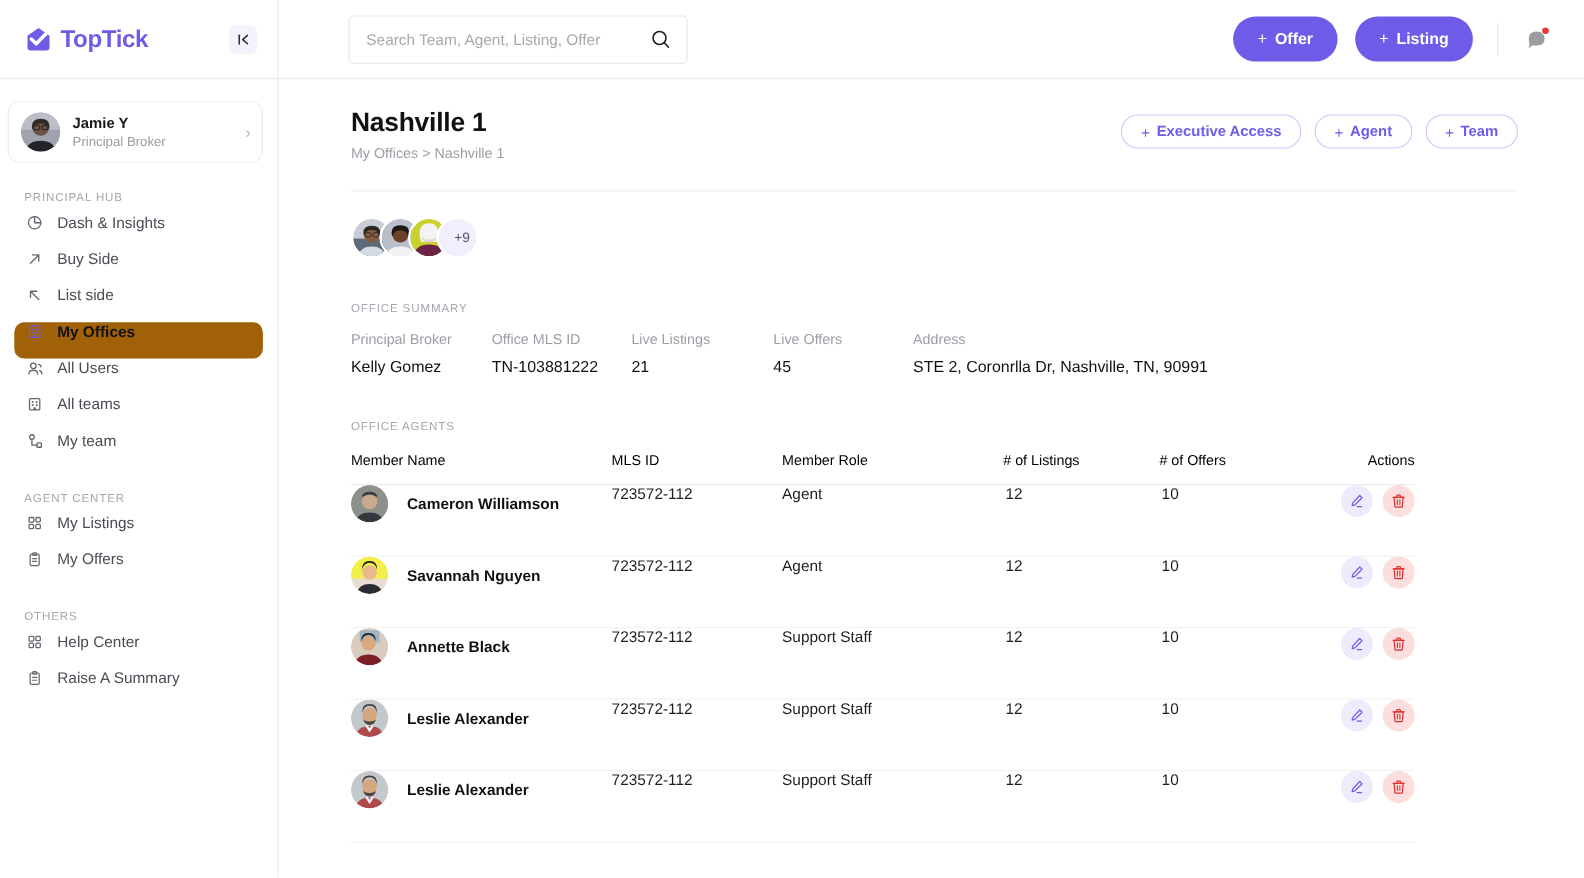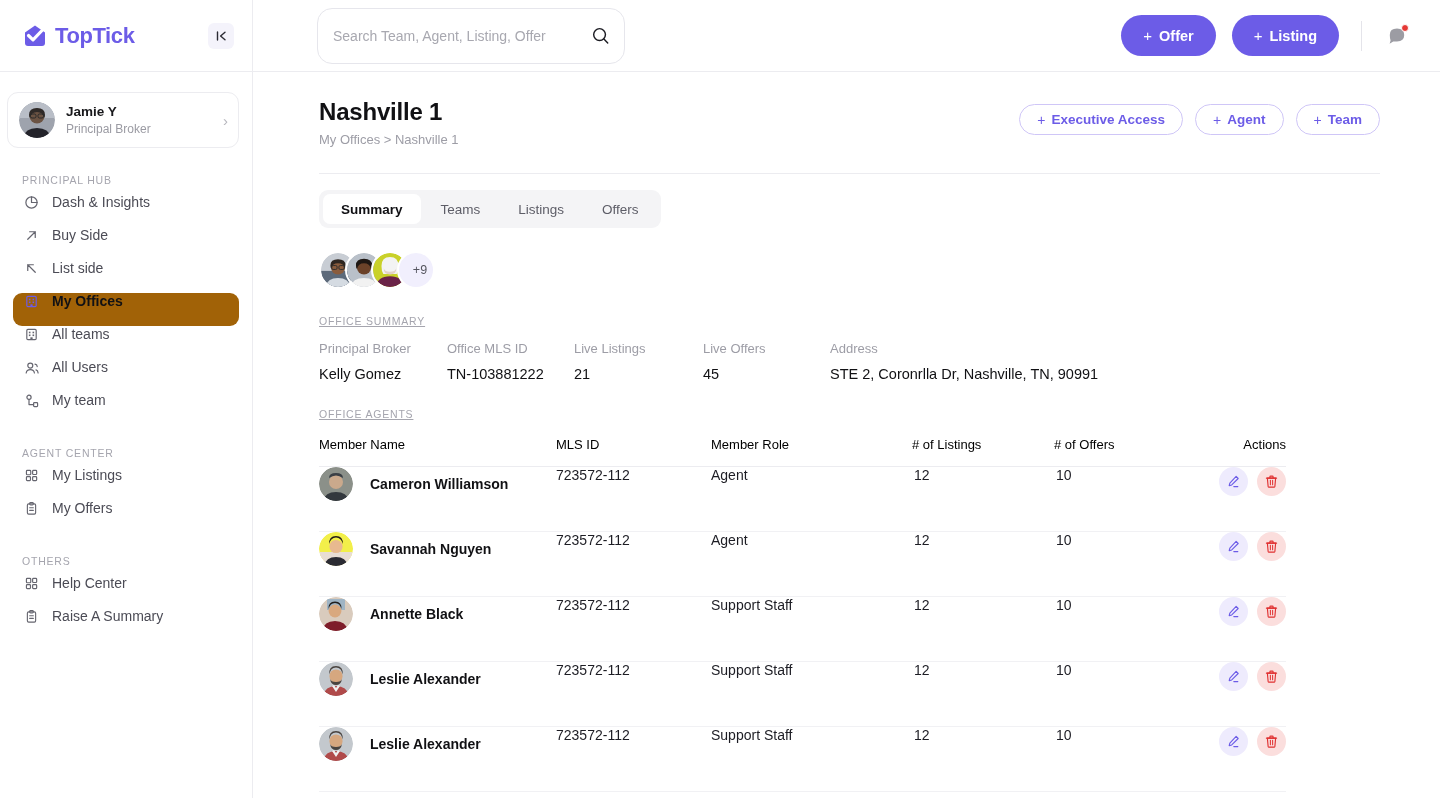--- a/index.html
+++ b/index.html
@@ -80,22 +80,22 @@
   .main { flex: 1; height: 798px; display: flex; flex-direction: column; min-width: 0; }
 
   .topbar {
     height: 72px; flex: none;
     border-bottom: 1px solid #ececf0;
     display: flex; align-items: center;
     padding: 0 30px 0 64px;
     gap: 16px;
   }
   .search-wrap {
-    width: 308px; height: 56px;
-    border: 1px solid #e6e6ec; border-radius: 15px;
+    width: 308px; height: 44px;
+    border: 1px solid #e6e6ec; border-radius: 4px;
     display: flex; align-items: center;
     padding: 0 14px 0 15px;
     gap: 8px;
   }
   .search-input {
     flex: 1; border: none; outline: none;
     font-size: 14px; font-family: "Liberation Sans", sans-serif;
     color: #18181b; background: transparent;
   }
   .search-input::placeholder { color: #a8a8b0; }
@@ -154,21 +154,21 @@
     width: 38px; height: 38px; border-radius: 50%;
     background: #f1effd; color: #55555f;
     font-size: 12.5px;
     display: flex; align-items: center; justify-content: center;
     border: 2px solid #fff;
     padding-left: 8px;
   }
 
   .section-label {
     font-size: 10.5px; letter-spacing: 0.8px; color: #a5a5ae;
-    text-transform: uppercase; margin-top: 26px; text-decoration: underline;
+    text-transform: uppercase; margin-top: 40px;
   }
 
   .summary-grid { display: flex; margin-top: 14px; }
   .sum-col { }
   .sum-key { font-size: 13px; color: #9d9da6; }
   .sum-val { font-size: 14.5px; color: #111114; margin-top: 10px; white-space: nowrap; }
 
   .tbl { margin-top: 17px; width: 967px; }
   .tbl-head { display: flex; padding-bottom: 14px; border-bottom: 1px solid #ececf0; }
   .th { font-size: 13px; color: #000000; }
@@ -287,42 +287,42 @@
                 <rect x="5.2" y="8" width="1.7" height="1.7" fill="currentColor"></rect>
                 <rect x="9.1" y="8" width="1.7" height="1.7" fill="currentColor"></rect>
                 <rect x="6.8" y="11" width="2.4" height="2.5" fill="currentColor"></rect>
               </svg>
           </span>
           <span>My Offices</span>
         </div>
 
         <div class="nav-item">
           <span class="nav-ico">
+            <svg width="16" height="16" viewBox="0 0 16 16">
+                <circle cx="6.3" cy="5.6" r="2.5" fill="none" stroke="currentColor" stroke-width="1.2"></circle>
+                <path d="M2.2 13 q0.4 -3.4 4.1 -3.4 q3.7 0 4.1 3.4" fill="none" stroke="currentColor" stroke-width="1.2" stroke-linecap="round"></path>
+                <path d="M11 4.2 q2.2 0.4 2.2 2.4" fill="none" stroke="currentColor" stroke-width="1.2" stroke-linecap="round"></path>
+                <path d="M12 9.9 q2 0.6 2.1 3" fill="none" stroke="currentColor" stroke-width="1.2" stroke-linecap="round"></path>
+              </svg>
+          </span>
+          <span>All Users</span>
+        </div>
+
+        <div class="nav-item">
+          <span class="nav-ico">
             <svg width="15" height="15" viewBox="0 0 16 16">
                 <rect x="3" y="2.5" width="10" height="11" rx="1.2" fill="none" stroke="currentColor" stroke-width="1.25"></rect>
                 <rect x="5.2" y="5" width="1.7" height="1.7" fill="currentColor"></rect>
                 <rect x="9.1" y="5" width="1.7" height="1.7" fill="currentColor"></rect>
                 <rect x="5.2" y="8" width="1.7" height="1.7" fill="currentColor"></rect>
                 <rect x="9.1" y="8" width="1.7" height="1.7" fill="currentColor"></rect>
                 <rect x="6.8" y="11" width="2.4" height="2.5" fill="currentColor"></rect>
               </svg>
           </span>
           <span>All teams</span>
-        </div>
-
-        <div class="nav-item">
-          <span class="nav-ico">
-            <svg width="16" height="16" viewBox="0 0 16 16">
-                <circle cx="6.3" cy="5.6" r="2.5" fill="none" stroke="currentColor" stroke-width="1.2"></circle>
-                <path d="M2.2 13 q0.4 -3.4 4.1 -3.4 q3.7 0 4.1 3.4" fill="none" stroke="currentColor" stroke-width="1.2" stroke-linecap="round"></path>
-                <path d="M11 4.2 q2.2 0.4 2.2 2.4" fill="none" stroke="currentColor" stroke-width="1.2" stroke-linecap="round"></path>
-                <path d="M12 9.9 q2 0.6 2.1 3" fill="none" stroke="currentColor" stroke-width="1.2" stroke-linecap="round"></path>
-              </svg>
-          </span>
-          <span>All Users</span>
         </div>
 
         <div class="nav-item">
           <span class="nav-ico">
             <svg width="16" height="16" viewBox="0 0 16 16">
                 <circle cx="5" cy="4.3" r="2.1" fill="none" stroke="currentColor" stroke-width="1.2"></circle>
                 <rect x="9.6" y="9.6" width="4" height="4" rx="0.8" fill="none" stroke="currentColor" stroke-width="1.2"></rect>
                 <path d="M5 6.6 L5 11.6 L9.6 11.6" fill="none" stroke="currentColor" stroke-width="1.2" stroke-linecap="round" stroke-linejoin="round"></path>
               </svg>
           </span>
@@ -434,34 +434,20 @@
           </button>
           <button class="ghost-btn">
             <span class="plus">+</span>
             <span>Team</span>
           </button>
         </div>
       </div>
 
       <div class="rule"></div>
 
-      <div class="tabs">
-        <div class="tab active">
-            <span>Summary</span>
-          </div>
-        <div class="tab">
-            <span>Teams</span>
-          </div>
-        <div class="tab">
-            <span>Listings</span>
-          </div>
-        <div class="tab">
-            <span>Offers</span>
-          </div>
-      </div>
 
       <div class="avatar-stack">
         <svg class="stack-av" viewBox="0 0 38 38">
           <defs>
               <clipPath id="a1">
                 <circle cx="19" cy="19" r="19"></circle>
               </clipPath>
             </defs>
           <g clip-path="url(#a1)">
             <rect width="38" height="38" fill="#c8cdd4"></rect>

